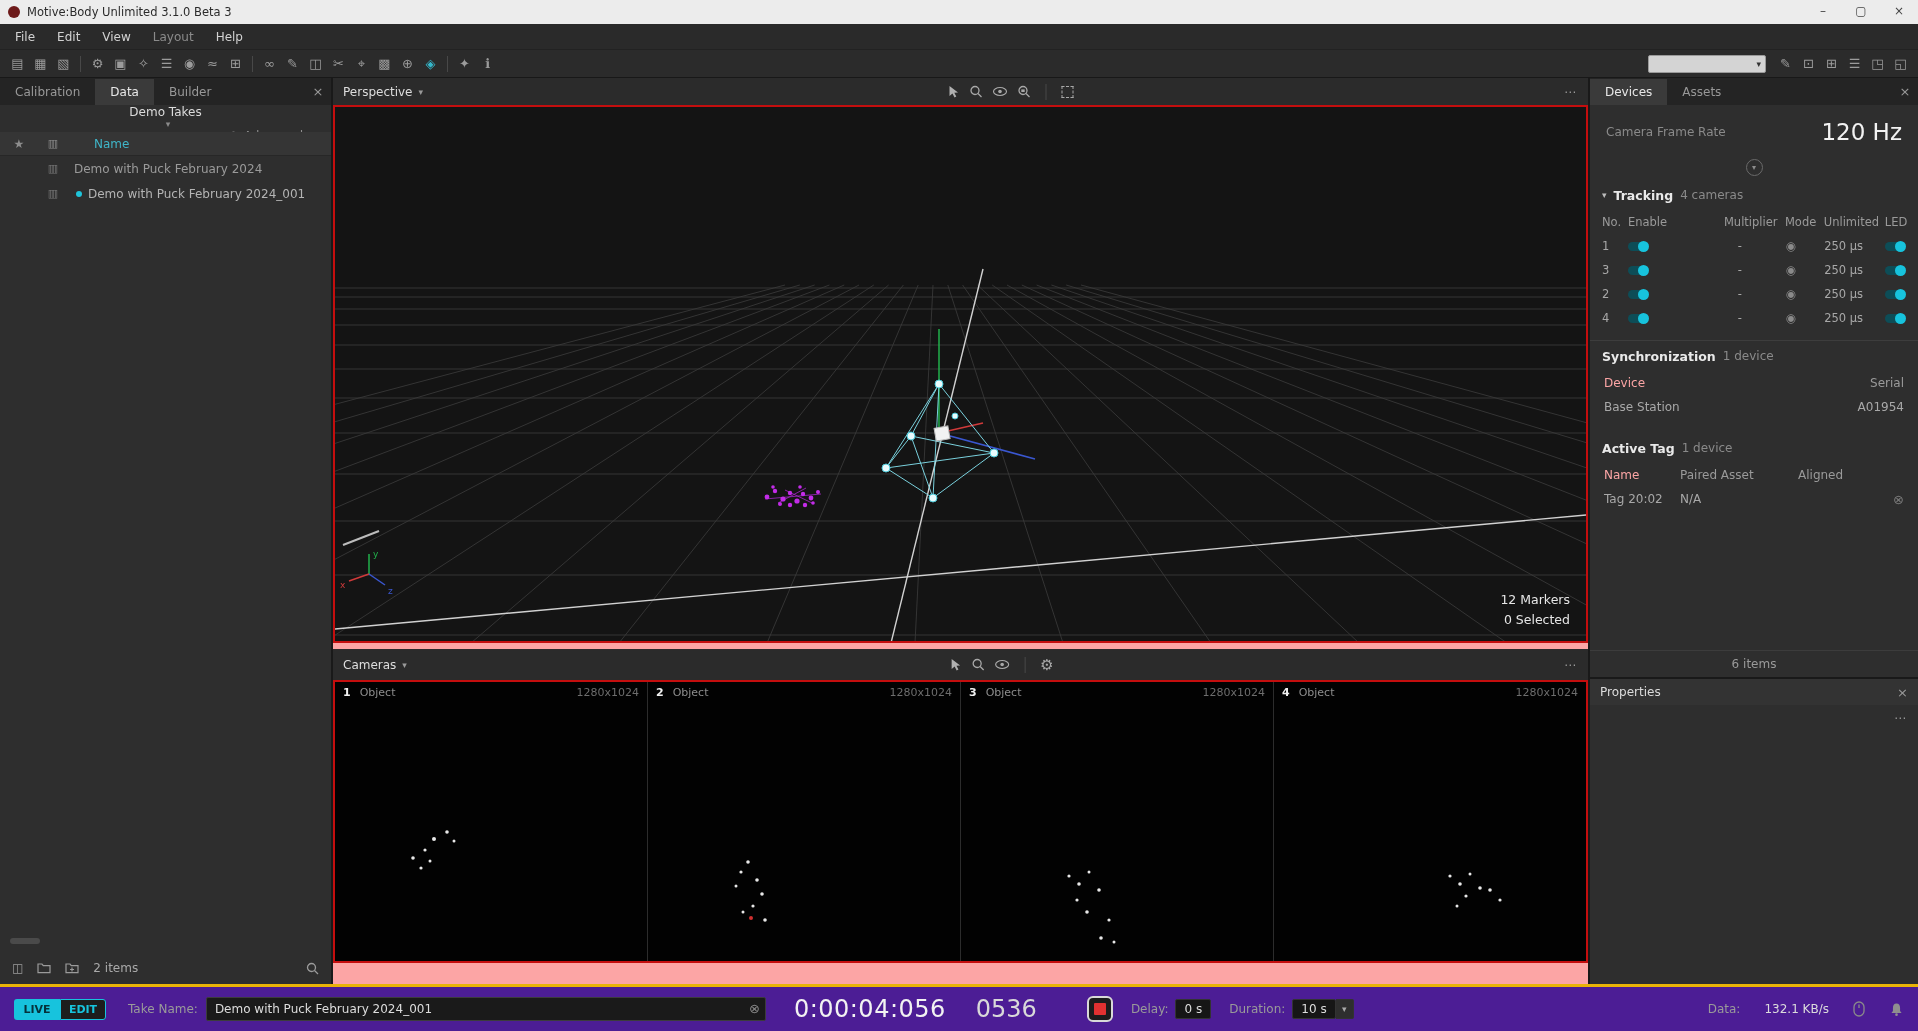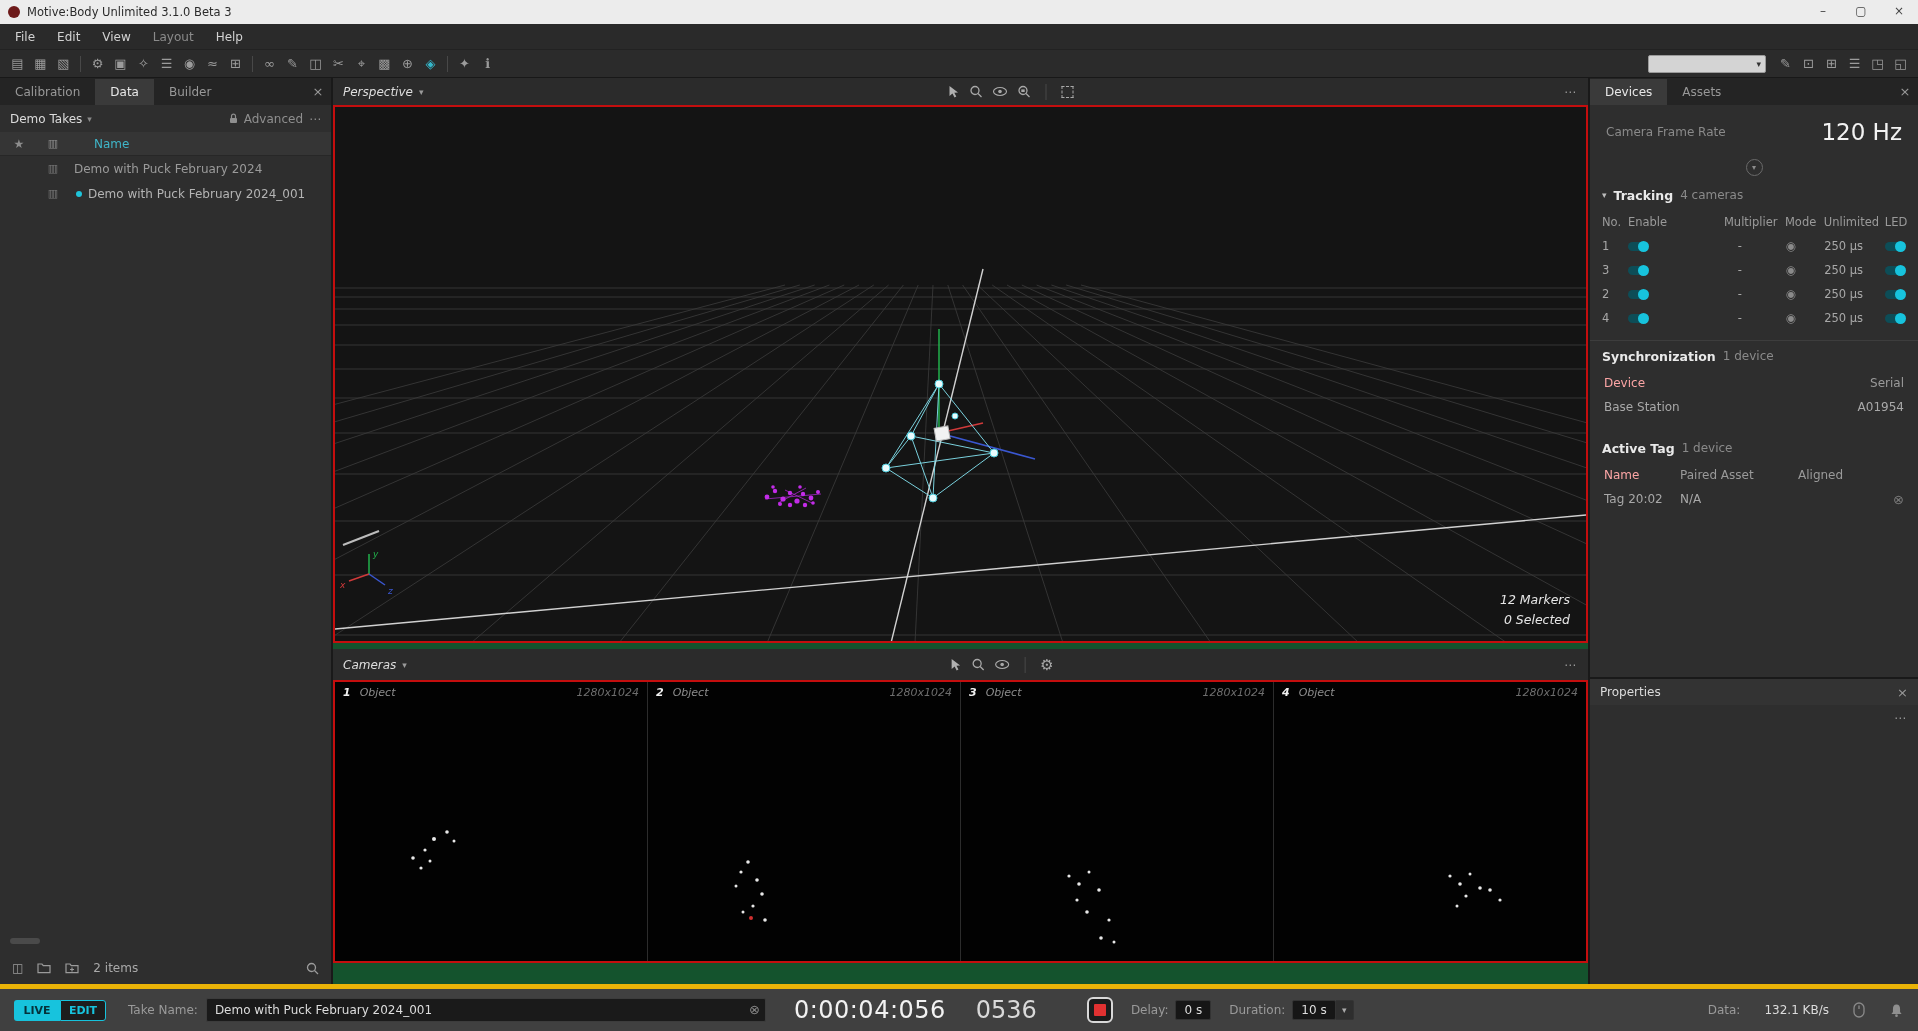--- a/index.html
+++ b/index.html
@@ -26,41 +26,41 @@
   .tb-right { margin-left:auto; display:flex; align-items:center; }
   .tb-dropdown { width:118px; height:18px; background:#d4d4d4; border:1px solid #9a9a9a; border-radius:2px; display:flex; align-items:center; justify-content:flex-end; color:#333; font-size:9px; padding-right:4px; margin-right:8px; }
   
   .main { position:absolute; top:78px; left:0; right:0; bottom:47px; display:flex; }
   
   .left-panel { width:333px; background:#2e2e2e; border-right:2px solid #191919; display:flex; flex-direction:column; }
   .tabwell { height:27px; background:#242424; display:flex; align-items:flex-end; }
   .tab { padding:0 15px; line-height:26px; color:#989898; font-size:12px; }
   .tab.active { background:#3a3a3a; color:#e8e8e8; }
   .tab-close { margin-left:auto; width:26px; text-align:center; color:#9a9a9a; line-height:26px; font-size:13px; }
-  .takes-row { height:27px; display:flex; align-items:center; padding:0 10px; }
+  .takes-row { height:27px; display:flex; align-items:center; padding:0 10px;flex-direction:column; }
   .takes-title { color:#dcdcdc; }
   .takes-caret { color:#8a8a8a; font-size:9px; margin-left:5px; }
   .takes-right { margin-left:auto; display:flex; align-items:center; gap:6px; color:#8f8f8f; }
   .lp-table-head { height:24px; display:flex; align-items:center; background:#353535; border-bottom:1px solid #272727; }
   .col-star { width:38px; text-align:center; color:#8d8d8d; font-size:12px; }
   .col-grid { width:30px; text-align:center; color:#8d8d8d; font-size:11px; }
   .col-name { color:#3fb6c9; padding-left:26px; }
   .take-row { height:25px; display:flex; align-items:center; }
   .take-row .row-icon { width:30px; margin-left:38px; text-align:center; color:#787878; font-size:11px; }
   .take-row .row-label { color:#9a9a9a; padding-left:6px; }
   .take-row.current .row-label { color:#b4b4b4; }
   .dot-live { width:6px; height:6px; border-radius:50%; background:#1fc4da; margin-left:8px; }
   .lp-spacer { flex:1; }
   .mini-scroll { width:30px; height:6px; border-radius:3px; background:#4a4a4a; margin:0 0 8px 10px; }
   .lp-footer { height:32px; display:flex; align-items:center; padding:0 12px; gap:14px; }
   .lpf-icon { color:#9b9b9b; display:flex; align-items:center; }
   .lpf-count { color:#aaa; }
   .lpf-search { margin-left:auto; }
   
-  .center-panel { flex:1; display:flex; flex-direction:column; background:#14532d;font-style:italic; }
+  .center-panel { flex:1; display:flex; flex-direction:column; background:#fca5a5; }
   .view-toolbar { height:27px; background:#2b2b2b; display:flex; align-items:center; padding:0 10px; position:relative; }
   .view-label { color:#dedede; display:flex; align-items:center; gap:6px; }
   .view-label .caret { color:#9a9a9a; font-size:9px; }
   .view-tools { position:absolute; left:50%; transform:translateX(-10%); display:flex; align-items:center; gap:10px; }
   .vt-icon { display:flex; align-items:center; color:#a8a8a8; }
   .dashed-sq { width:12px; height:12px; border:1px dashed #a8a8a8; }
   .view-menu { margin-left:auto; color:#9a9a9a; letter-spacing:2px; }
   .viewport3d { height:538px; border:2px solid #c40e0e; background:#141414; position:relative; overflow:hidden; }
   .viewport3d svg { position:absolute; inset:0; }
   .marker-counts { position:absolute; right:16px; bottom:10px; text-align:right; color:#e6e6e6; font-size:12.5px; line-height:1.65; }
@@ -102,21 +102,21 @@
   .tg-c1 { width:76px; } .tg-c2 { width:118px; }
   .tag-aligned-icon { margin-left:auto; color:#7c7c7c; font-size:13px; }
   .dev-footer { margin-top:auto; height:27px; border-top:1px solid #3c3c3c; display:flex; align-items:center; justify-content:center; color:#9a9a9a; }
   .props-panel { flex:1; display:flex; flex-direction:column; border-top:2px solid #191919; }
   .props-head { height:26px; background:#333; display:flex; align-items:center; padding:0 10px; }
   .props-title { color:#dcdcdc; }
   .props-close { margin-left:auto; color:#9a9a9a; font-size:13px; }
   .props-body { flex:1; background:#2e2e2e; position:relative; }
   .props-menu { position:absolute; top:6px; right:10px; color:#9a9a9a; letter-spacing:2px; }
   
-  .statusbar { position:absolute; bottom:0; left:0; right:0; height:47px; background:#404040; border-top:5px solid #eab308; display:flex; align-items:center; padding:0 14px; }
+  .statusbar { position:absolute; bottom:0; left:0; right:0; height:47px; background:#4c1d95; border-top:3px solid #eab308; display:flex; align-items:center; padding:0 14px; }
   .mode-switch { display:flex; margin-right:22px; }
   .btn-live { width:46px; height:21px; background:#17c3dd; color:#05323b; font-weight:bold; font-size:11px; display:flex; align-items:center; justify-content:center; border-radius:3px 0 0 3px; }
   .btn-edit { width:46px; height:21px; background:#1d1d1d; color:#17c3dd; font-weight:bold; font-size:11px; border:1px solid #17c3dd; display:flex; align-items:center; justify-content:center; border-radius:0 3px 3px 0; }
   .tn-label { color:#9a9a9a; margin-right:8px; }
   .tn-input-wrap { position:relative; width:560px; }
   .tn-input { width:100%; height:24px; background:#1a1a1a; border:1px solid #3c3c3c; border-radius:2px; color:#ddd; font-size:12px; padding:0 24px 0 8px; font-family:inherit; }
   .tn-clear { position:absolute; right:6px; top:4px; color:#8a8a8a; font-size:13px; }
   .timecode { color:#f2f2f2; font-size:24px; margin-left:28px; letter-spacing:0.5px; }
   .framenum { color:#d9d9d9; font-size:24px; margin-left:30px; }
   .stop-btn { width:26px; height:26px; border:2px solid #d8d8d8; border-radius:6px; margin-left:50px; display:flex; align-items:center; justify-content:center; background:#1c1c1c; }
@@ -579,20 +579,21 @@
         <span class="cyan-col tg-c1">Name</span>
         <span class="gray-col tg-c2">Paired Asset</span>
         <span class="gray-col">Aligned</span>
       </div>
       <div class="tag-data-row">
         <span class="val-col tg-c1">Tag 20:02</span>
         <span class="val-col tg-c2">N/A</span>
         <span class="tag-aligned-icon">⊗</span>
       </div>
 
+      <div class="dev-footer">6 items</div>
     </div>
 
     <div class="props-panel">
       <div class="props-head">
         <span class="props-title">Properties</span>
         <span class="props-close">×</span>
       </div>
       <div class="props-body">
         <span class="props-menu">⋯</span>
       </div>

